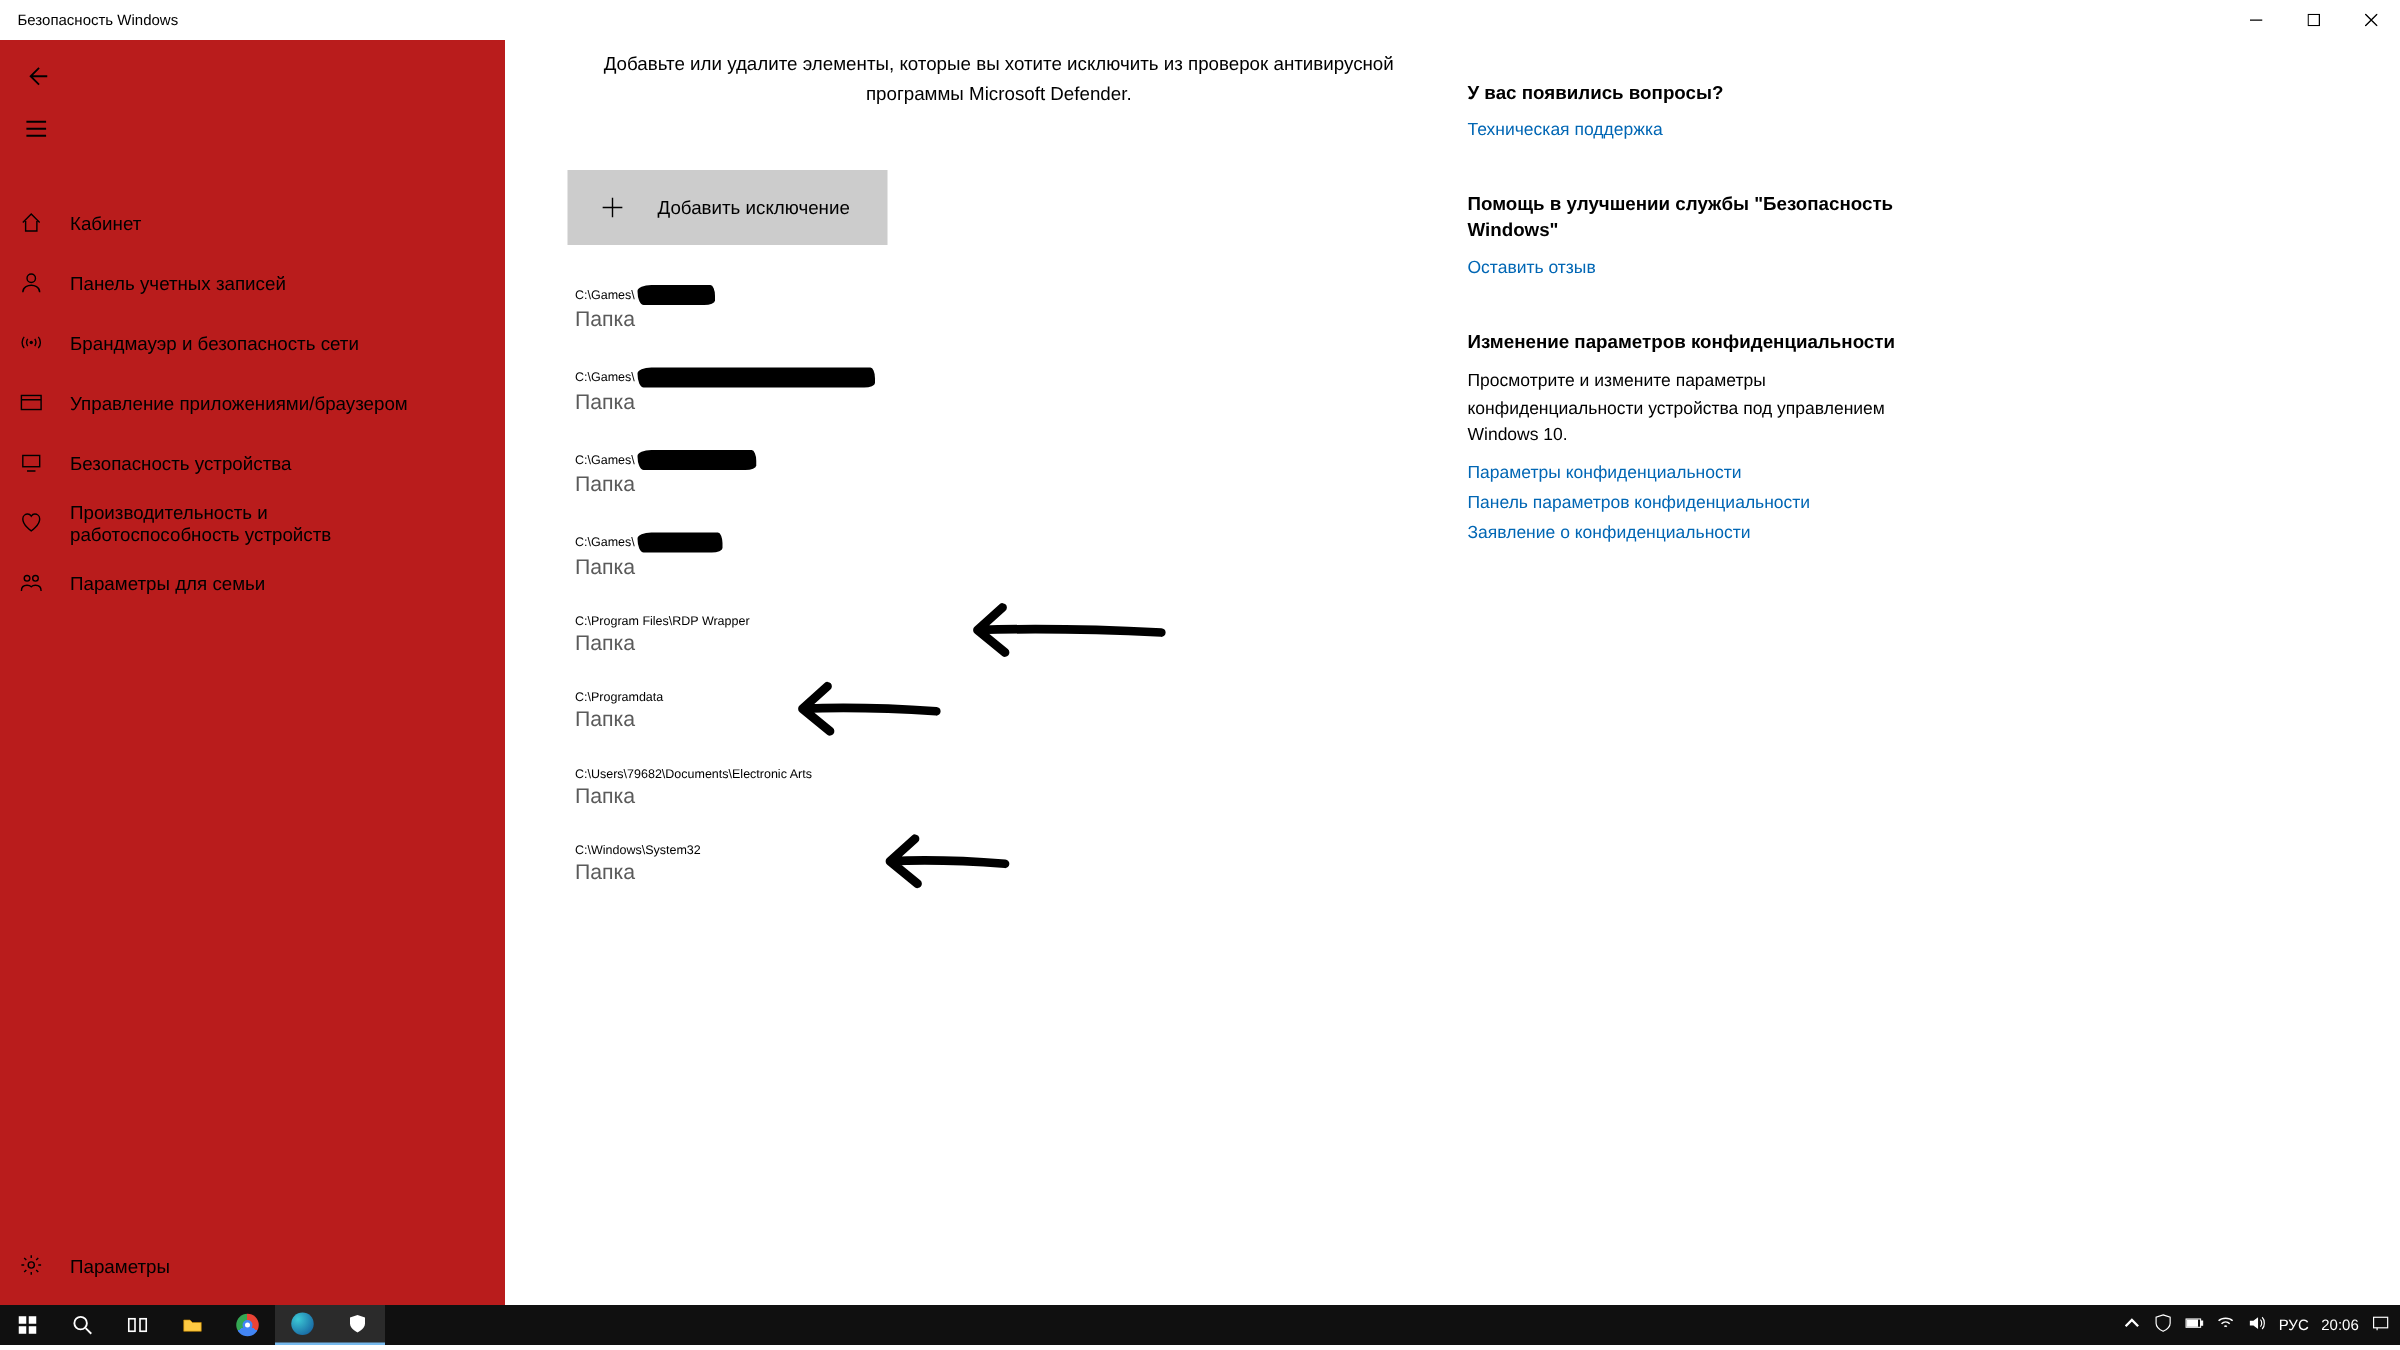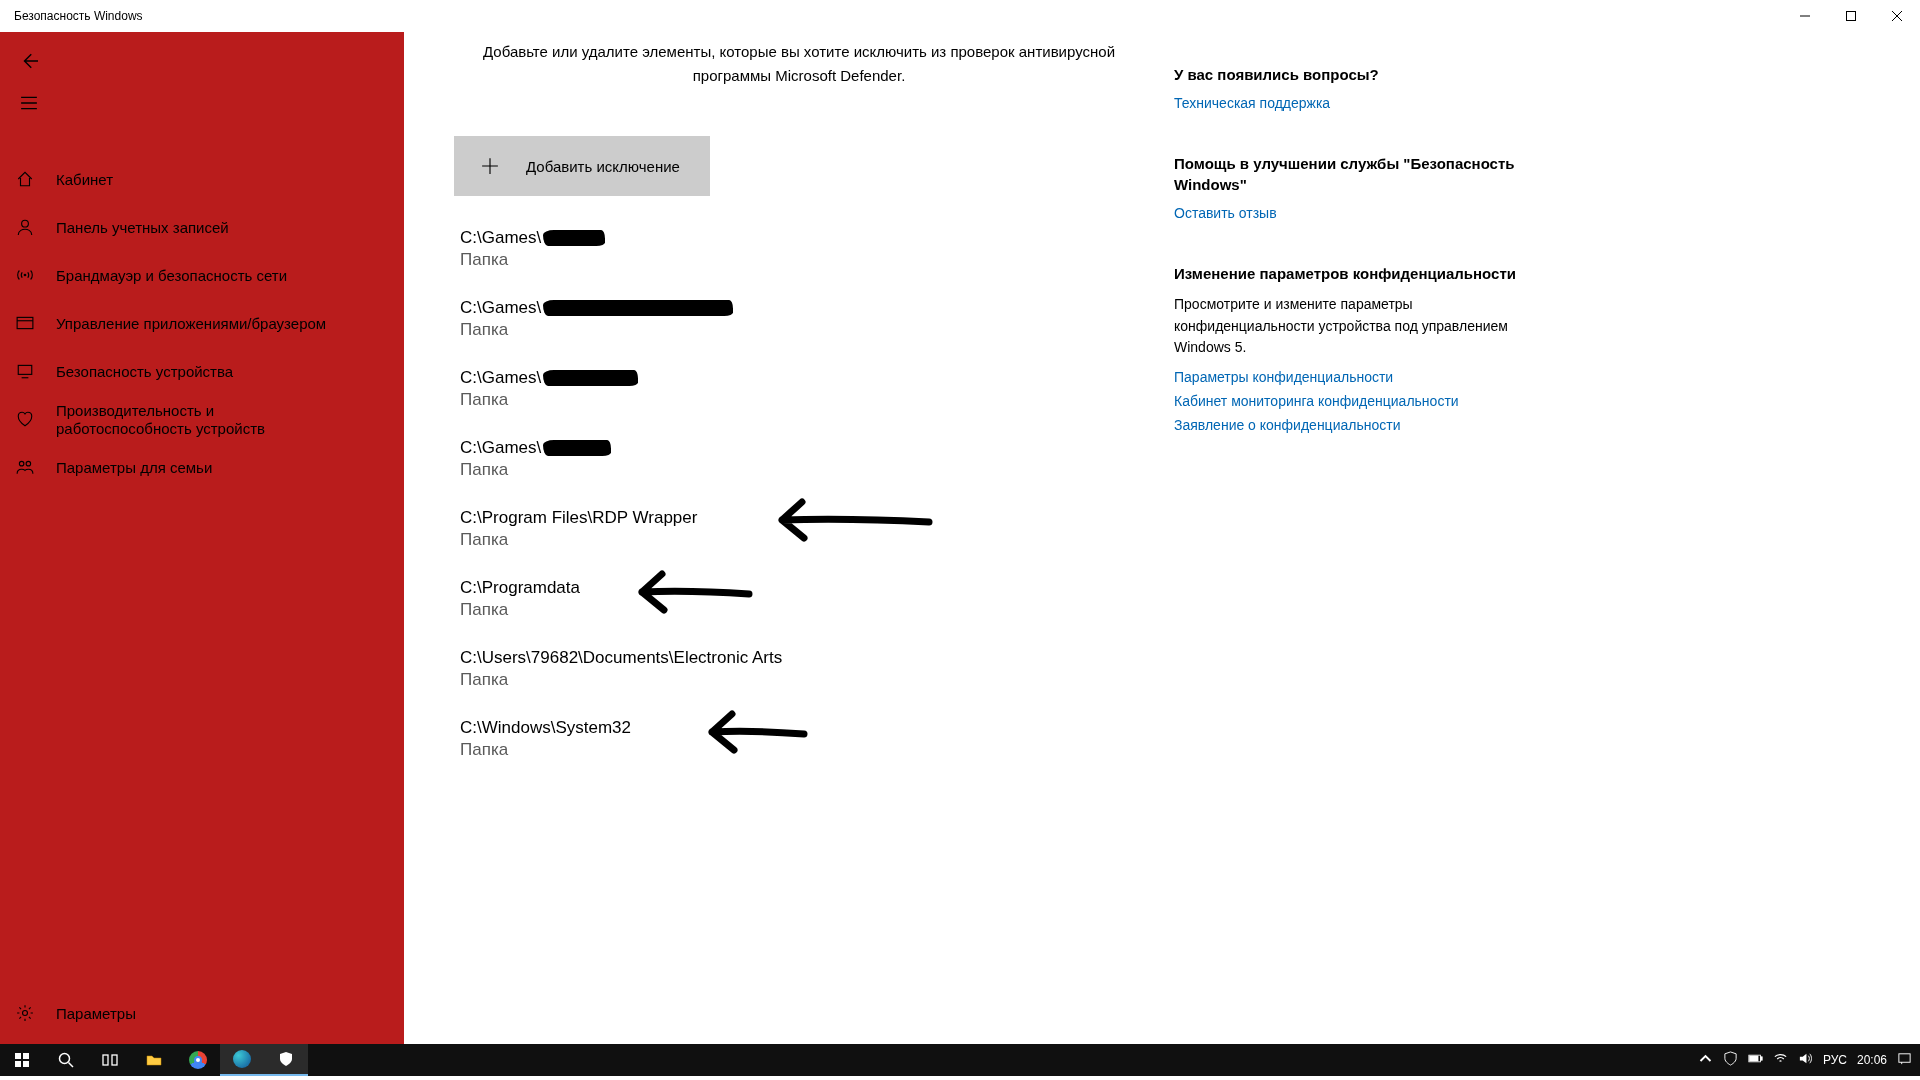--- a/index.html
+++ b/index.html
@@ -23,21 +23,21 @@
   .sidebar .nav-item .lbl { padding-left: 22px; line-height: 1.2; }
   .sidebar .nav-item.two-line .lbl { max-width: 300px; }
   .sidebar .bottom { padding-bottom: 10px; }
   .main { flex: 1; display: flex; padding-top: 8px; }
   .content { width: 770px; padding-left: 50px; padding-right: 30px; }
   .content .desc { font-size: 15px; color: #000; line-height: 1.6; margin-bottom: 48px; text-align: center; }
   .add-btn { width: 256px; height: 60px; background: #cccccc; display: flex; align-items: center; color: #000; font-size: 15px; margin-bottom: 18px; }
   .add-btn .plus { width: 72px; display: flex; align-items: center; justify-content: center; }
   .add-btn .plus svg { width: 18px; height: 18px; }
   .exclusion { padding: 14px 0 14px 6px; position: relative; }
-  .exclusion .path { font-size: 17px; color: #000; display: flex; align-items: center; }
+  .exclusion .path { font-size: 10px; color: #000; display: flex; align-items: center; }
   .exclusion .type { font-size: 17px; color: #5a5a5a; margin-top: 2px; }
   .redact { display: inline-block; height: 16px; background: #000; border-radius: 18px 6px 14px 8px / 8px 14px 6px 18px; margin-left: 2px; }
   .arrow-ann { position: absolute; }
   .right-pane { width: 370px; padding-top: 24px; }
   .right-pane h3 { font-size: 15px; font-weight: 600; color: #000; margin-bottom: 10px; line-height: 1.4; }
   .right-pane .link { font-size: 14px; color: #0066b4; margin-bottom: 8px; display: block; }
   .right-pane .txt { font-size: 14px; color: #000; line-height: 1.55; margin-bottom: 10px; }
   .right-pane .section { margin-bottom: 42px; }
   
   .taskbar { position: absolute; left: 0; right: 0; bottom: 4px; height: 32px; background: #101010; display: flex; align-items: center; color: #fff; font-size: 12px; }
@@ -212,23 +212,23 @@
         <div class="section">
           <h3>У вас появились вопросы?</h3>
           <a class="link">Техническая поддержка</a>
         </div>
         <div class="section">
           <h3>Помощь в улучшении службы "Безопасность Windows"</h3>
           <a class="link">Оставить отзыв</a>
         </div>
         <div class="section">
           <h3>Изменение параметров конфиденциальности</h3>
-          <p class="txt">Просмотрите и измените параметры конфиденциальности устройства под управлением Windows 5.</p>
+          <p class="txt">Просмотрите и измените параметры конфиденциальности устройства под управлением Windows 10.</p>
           <a class="link">Параметры конфиденциальности</a>
-          <a class="link">Кабинет мониторинга конфиденциальности</a>
+          <a class="link">Панель параметров конфиденциальности</a>
           <a class="link">Заявление о конфиденциальности</a>
         </div>
       </div>
     </div>
   </div>
 </div>
 
 <div class="taskbar">
   <div class="tbtn">
       <svg viewBox="0 0 16 16" fill="#fff">

